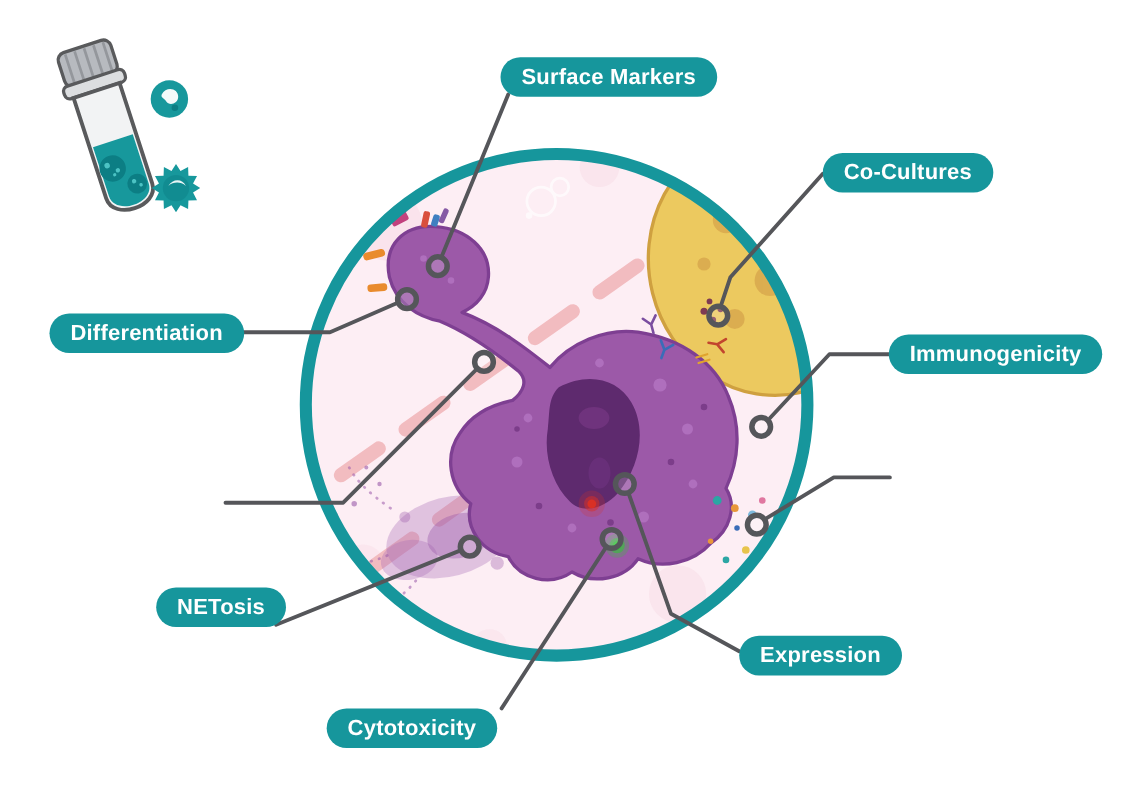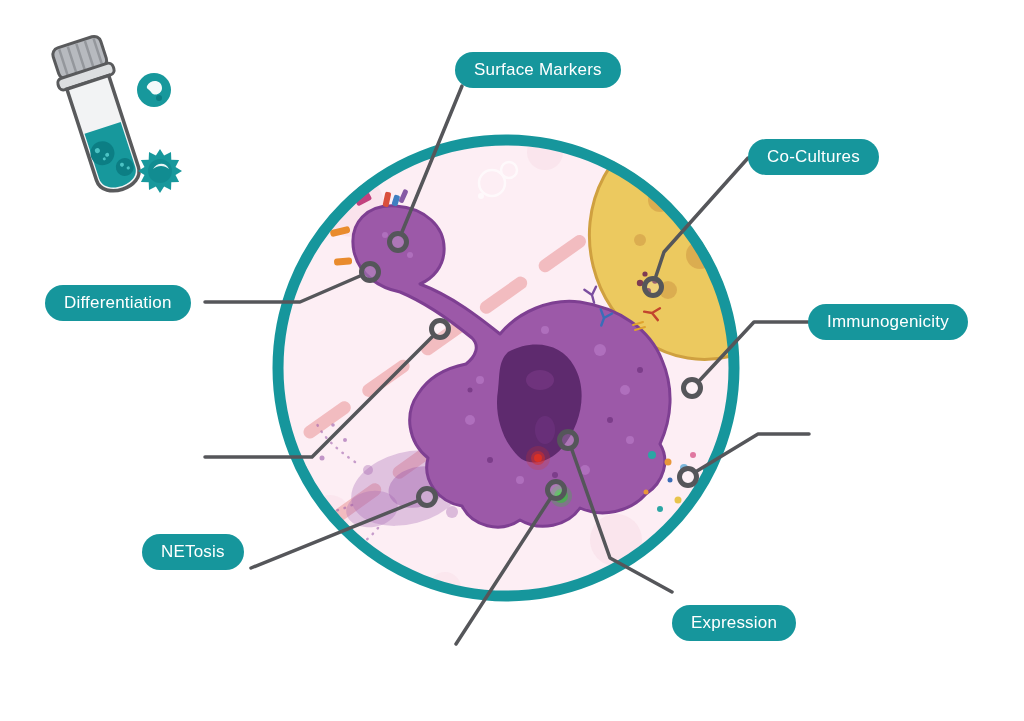--- a/index.html
+++ b/index.html
@@ -8,31 +8,31 @@
     --cell-outline:#7e3f92; --nucleus:#5e2a6e; --tissue-stripe:#f2b9bd;
     --companion-cell:#ecc95f; --netosis:#a66bb5; --signal-red:#d93025; --signal-green:#35c23a;
   }
   *{margin:0;padding:0;box-sizing:border-box}
   html,body{background:#ffffff;font-family:"Liberation Sans", sans-serif;}
   .canvas{position:relative;width:1024px;height:721px;margin:0 auto;background:#ffffff;overflow:hidden;}
   .layer{position:absolute;left:0;top:0;width:1024px;height:721px;}
   .pill{
     position:absolute;height:36px;display:flex;align-items:center;justify-content:center;
     padding:0 19px;background:var(--accent);color:var(--label-text);
-    border-radius:19px;font-weight:normal;font-size:17px;letter-spacing:.2px;white-space:nowrap;
+    border-radius:19px;font-weight:bold;font-size:20px;letter-spacing:.2px;white-space:nowrap;
   }
   .p-whole-blood{left:176px;top:113px}
   .p-surface-markers{left:455px;top:52px}
   .p-co-cultures{left:748px;top:139px}
   .p-differentiation{left:45px;top:285px}
   .p-immunogenicity{left:808px;top:304px}
   .p-chemotaxis{left:64px;top:439px}
   .p-cytokines{left:809px;top:416px}
   .p-netosis{left:142px;top:534px}
-  .p-expression{left:672px;top:605px}
+  .p-expression{left:672px;top:578px}
   .p-cytotoxicity{left:297px;top:644px}
   .tube-wrap{position:absolute;left:22px;top:26px;width:170px;height:205px;}
   svg{display:block}
 </style>
 </head>
 <body>
 
 <div class="canvas">
 
   <svg class="layer" width="1024" height="721" viewBox="0 0 1024 721">
@@ -257,14 +257,15 @@
       </g>
     </svg>
   </div>
 
   <div class="pill p-surface-markers">Surface Markers</div>
   <div class="pill p-co-cultures">Co-Cultures</div>
   <div class="pill p-differentiation">Differentiation</div>
   <div class="pill p-immunogenicity">Immunogenicity</div>
   <div class="pill p-netosis">NETosis</div>
   <div class="pill p-expression">Expression</div>
+  <div class="pill p-cytotoxicity">Cytotoxicity</div>
 
 </div>
 
 </body></html>

